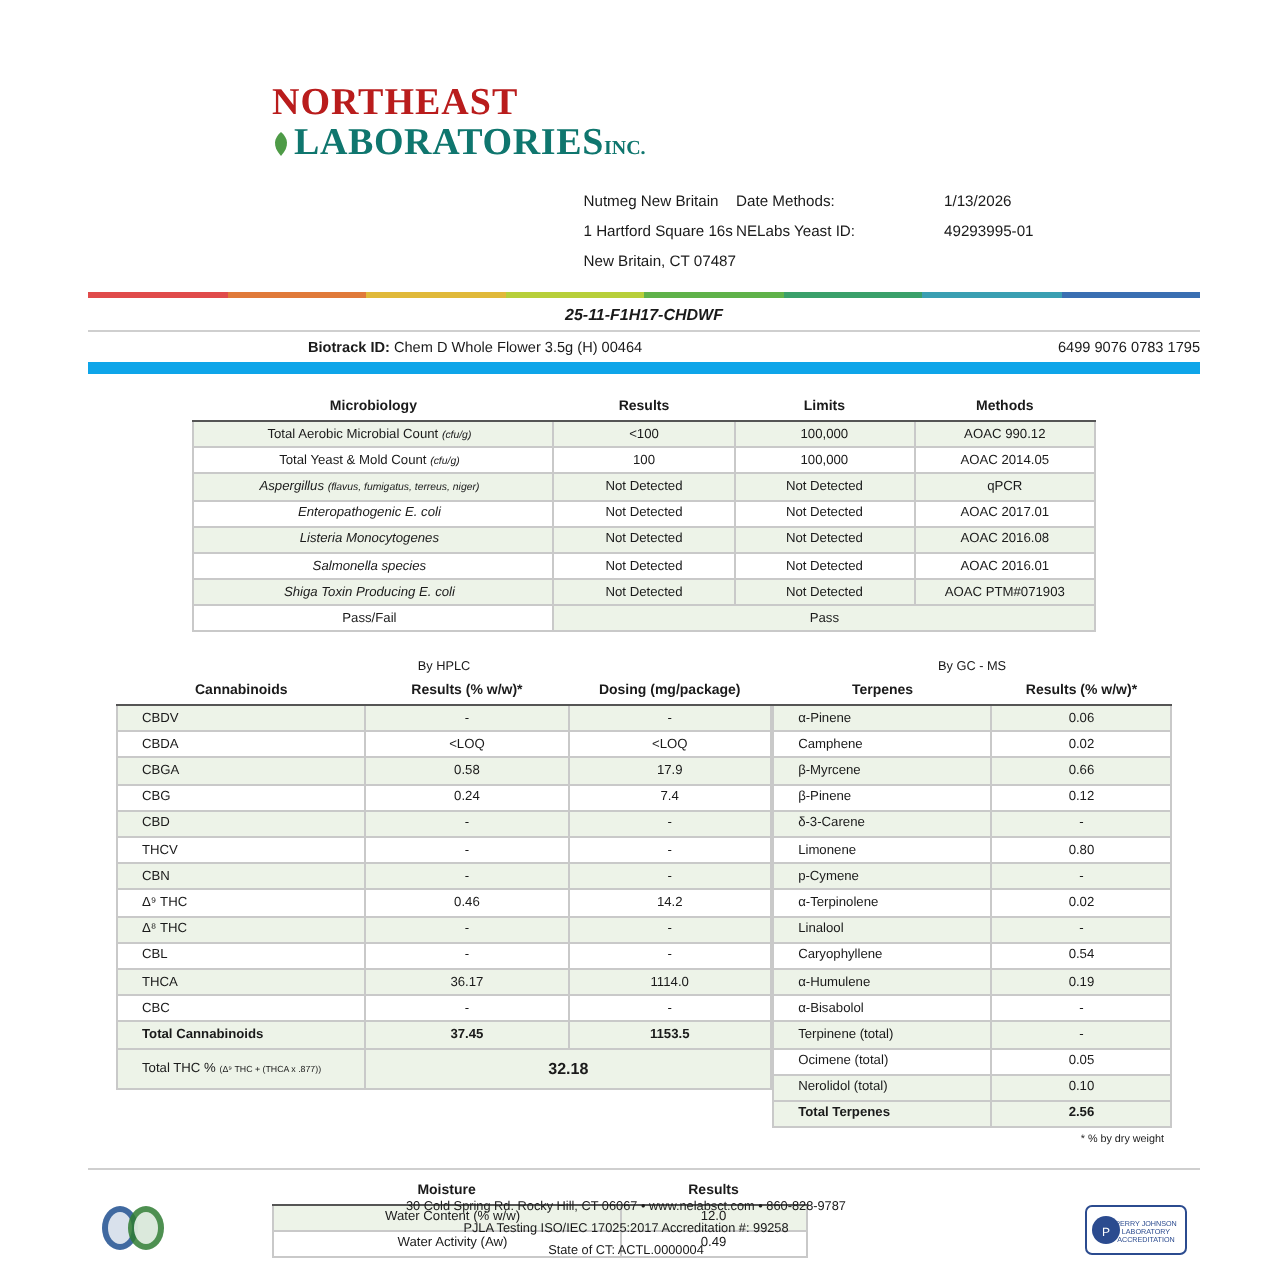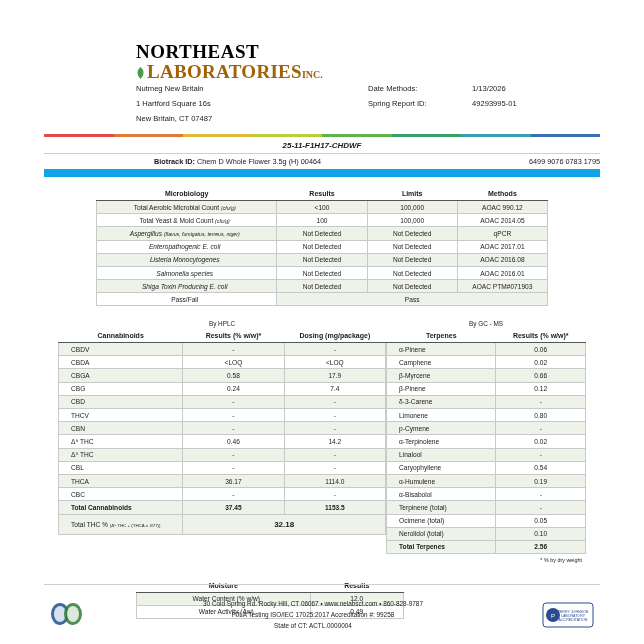--- a/index.html
+++ b/index.html
@@ -28,27 +28,27 @@
   }
   .logo-block { padding-top: 18px; padding-left: 92px; }
   .logo-line1 {
     font-family: "Liberation Serif", serif;
     font-weight: bold;
     font-size: 19px;
     letter-spacing: .5px;
     color: #2f7d32;
     line-height: 1;
   }
-  .logo-line1 .dark { color: #000000; }
+  .logo-line1 .dark { color: #b91c1c; }
   .logo-line2 {
     font-family: "Liberation Serif", serif;
     font-weight: bold;
     font-size: 19px;
     letter-spacing: .3px;
-    color: #a16207;
+    color: #0f766e;
     line-height: 1.05;
     margin-top: 1px;
   }
   .logo-line2 .inc { font-size: 10px; letter-spacing: 0; }
   .logo-leaf {
     display:inline-block;
     width: 9px; height: 12px;
     margin-right: 2px;
     position: relative;
     top: 1px;
@@ -68,24 +68,24 @@
     font-size: 7px;
     font-weight: bold;
     text-align: right;
     margin-top: 6px;
     padding-right: 2px;
   }
 
   
   .meta {
     display: flex;
-    justify-content: space-between;
+    justify-content: flex-end;
     font-size: 7.6px;
     line-height: 1.95;
-    margin-top: 2px;
+    margin-top: 14px;
     padding-left: 92px;
   }
   .meta .left div { white-space: nowrap; }
   .meta .right { width: 232px; }
   .meta .row { display: flex; }
   .meta .row .k { width: 104px; }
   .meta .row .v { }
 
   
   .colorbar {
@@ -102,21 +102,21 @@
     font-weight: bold;
     padding: 4px 0 3px 0;
     border-bottom: 1px solid #cfcfcf;
     font-style: italic;
   }
   .biotrack {
     display: flex;
     justify-content: space-between;
     font-size: 7.3px;
     padding: 3px 0 3px 0;
-    border-bottom: 8px solid #0ea5e9;
+    border-bottom: 6px solid #0ea5e9;
   }
   .biotrack .bt-left { padding-left: 110px; }
   .biotrack b { font-weight: bold; }
 
   
   table { border-collapse: collapse; width: 100%; }
   .tbl th, .tbl td {
     font-size: 6.6px;
     padding: 2.6px 4px;
     border: .5px solid #c9c9c9;
@@ -220,21 +220,21 @@
       <div>Nutmeg New Britain</div>
       <div>1 Hartford Square 16s</div>
       <div>New Britain, CT 07487</div>
     </div>
     <div class="right">
       <div class="row">
         <div class="k">Date Methods:</div>
         <div class="v">1/13/2026</div>
       </div>
       <div class="row">
-        <div class="k">Spring Report ID:</div>
+        <div class="k">NELabs Yeast ID:</div>
         <div class="v">49293995-01</div>
       </div>
     </div>
   </div>
 
   <div class="colorbar">
     <div style="background:#e04b4b"></div>
     <div style="background:#e07a3a"></div>
     <div style="background:#e0b93a"></div>
     <div style="background:#b7cf3a"></div>

